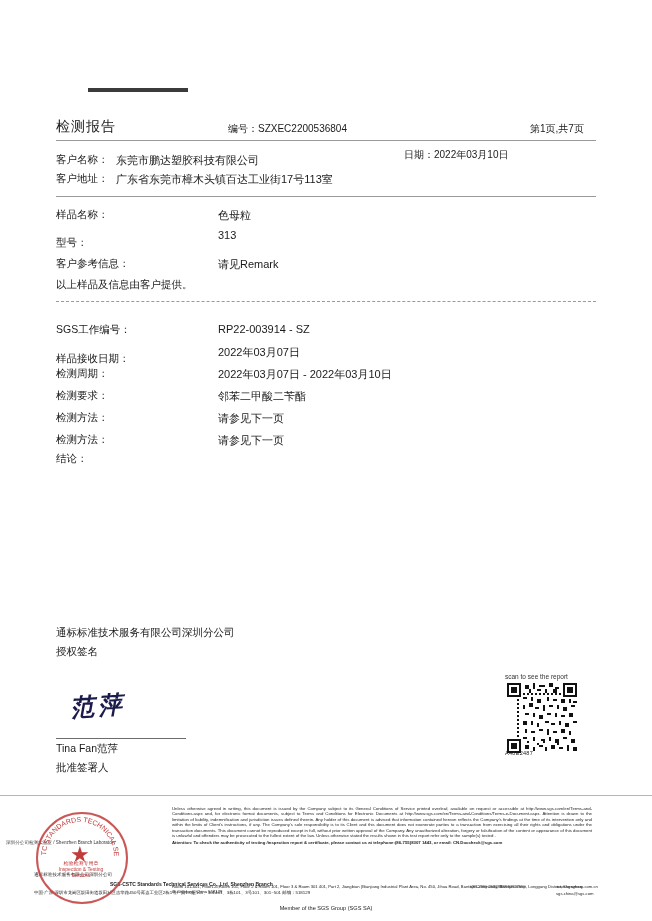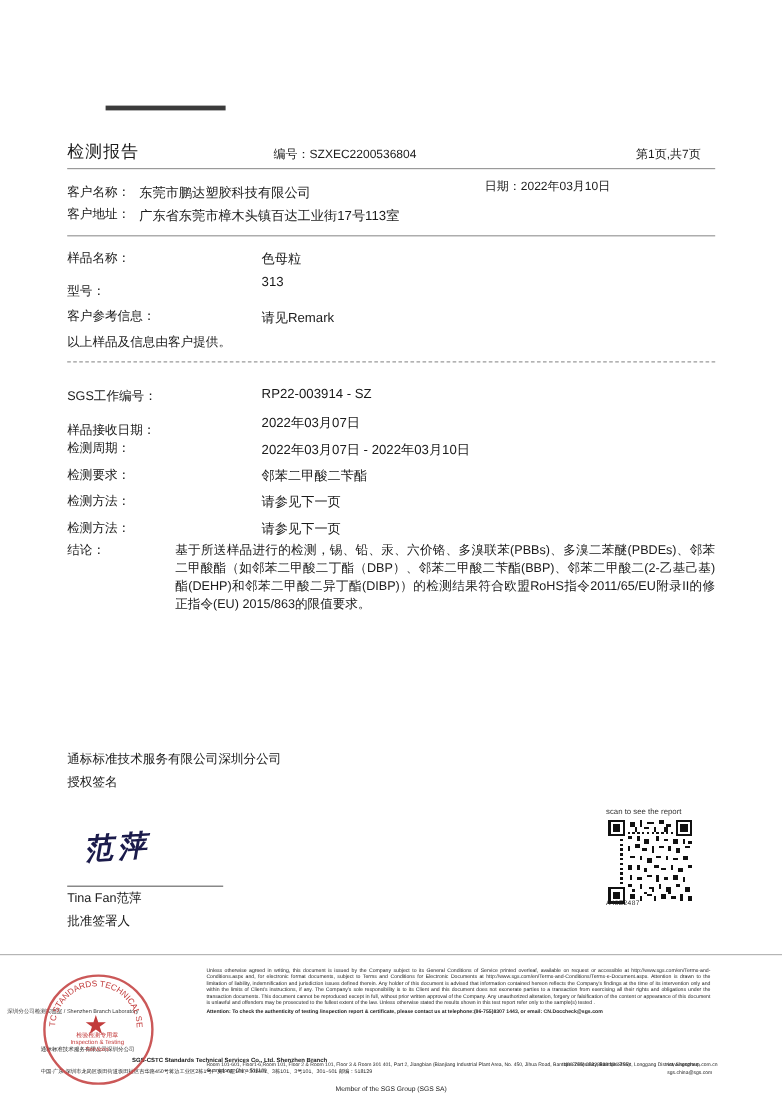--- a/index.html
+++ b/index.html
@@ -355,21 +355,20 @@
   <div class="field-label" style="top:389px">检测要求：</div>
   <div class="field-value" style="top:389px;left:218px">邻苯二甲酸二苄酯</div>
 
   <div class="field-label" style="top:411px">检测方法：</div>
   <div class="field-value" style="top:411px;left:218px">请参见下一页</div>
 
   <div class="field-label" style="top:433px">检测方法：</div>
   <div class="field-value" style="top:433px;left:218px">请参见下一页</div>
 
   <div class="concl-label">结论：</div>
-  <div class="concl-text">基于所送样品进行的检测，锡、铅、汞、六价铬、多溴联苯(PBBs)、多溴二苯醚(PBDEs)、邻苯二甲酸酯（如邻苯二甲酸二丁酯（DBP）、邻苯二甲酸二苄酯(BBP)、邻苯二甲酸二(2-乙基己基)酯(DEHP)和邻苯二甲酸二异丁酯(DIBP)）的检测结果符合欧盟RoHS指令2011/65/EU附录II的修正指令(EU) 2015/863的限值要求。</div>
 
   <div class="company-line">通标标准技术服务有限公司深圳分公司</div>
   <div class="auth-line">授权签名</div>
   <div class="sign-script">范萍</div>
   <div class="sign-rule"></div>
   <div class="sign-name">Tina Fan范萍</div>
   <div class="sign-role">批准签署人</div>
 
   <div class="qr-caption">scan to see the report</div>
   <div class="qr-box">

